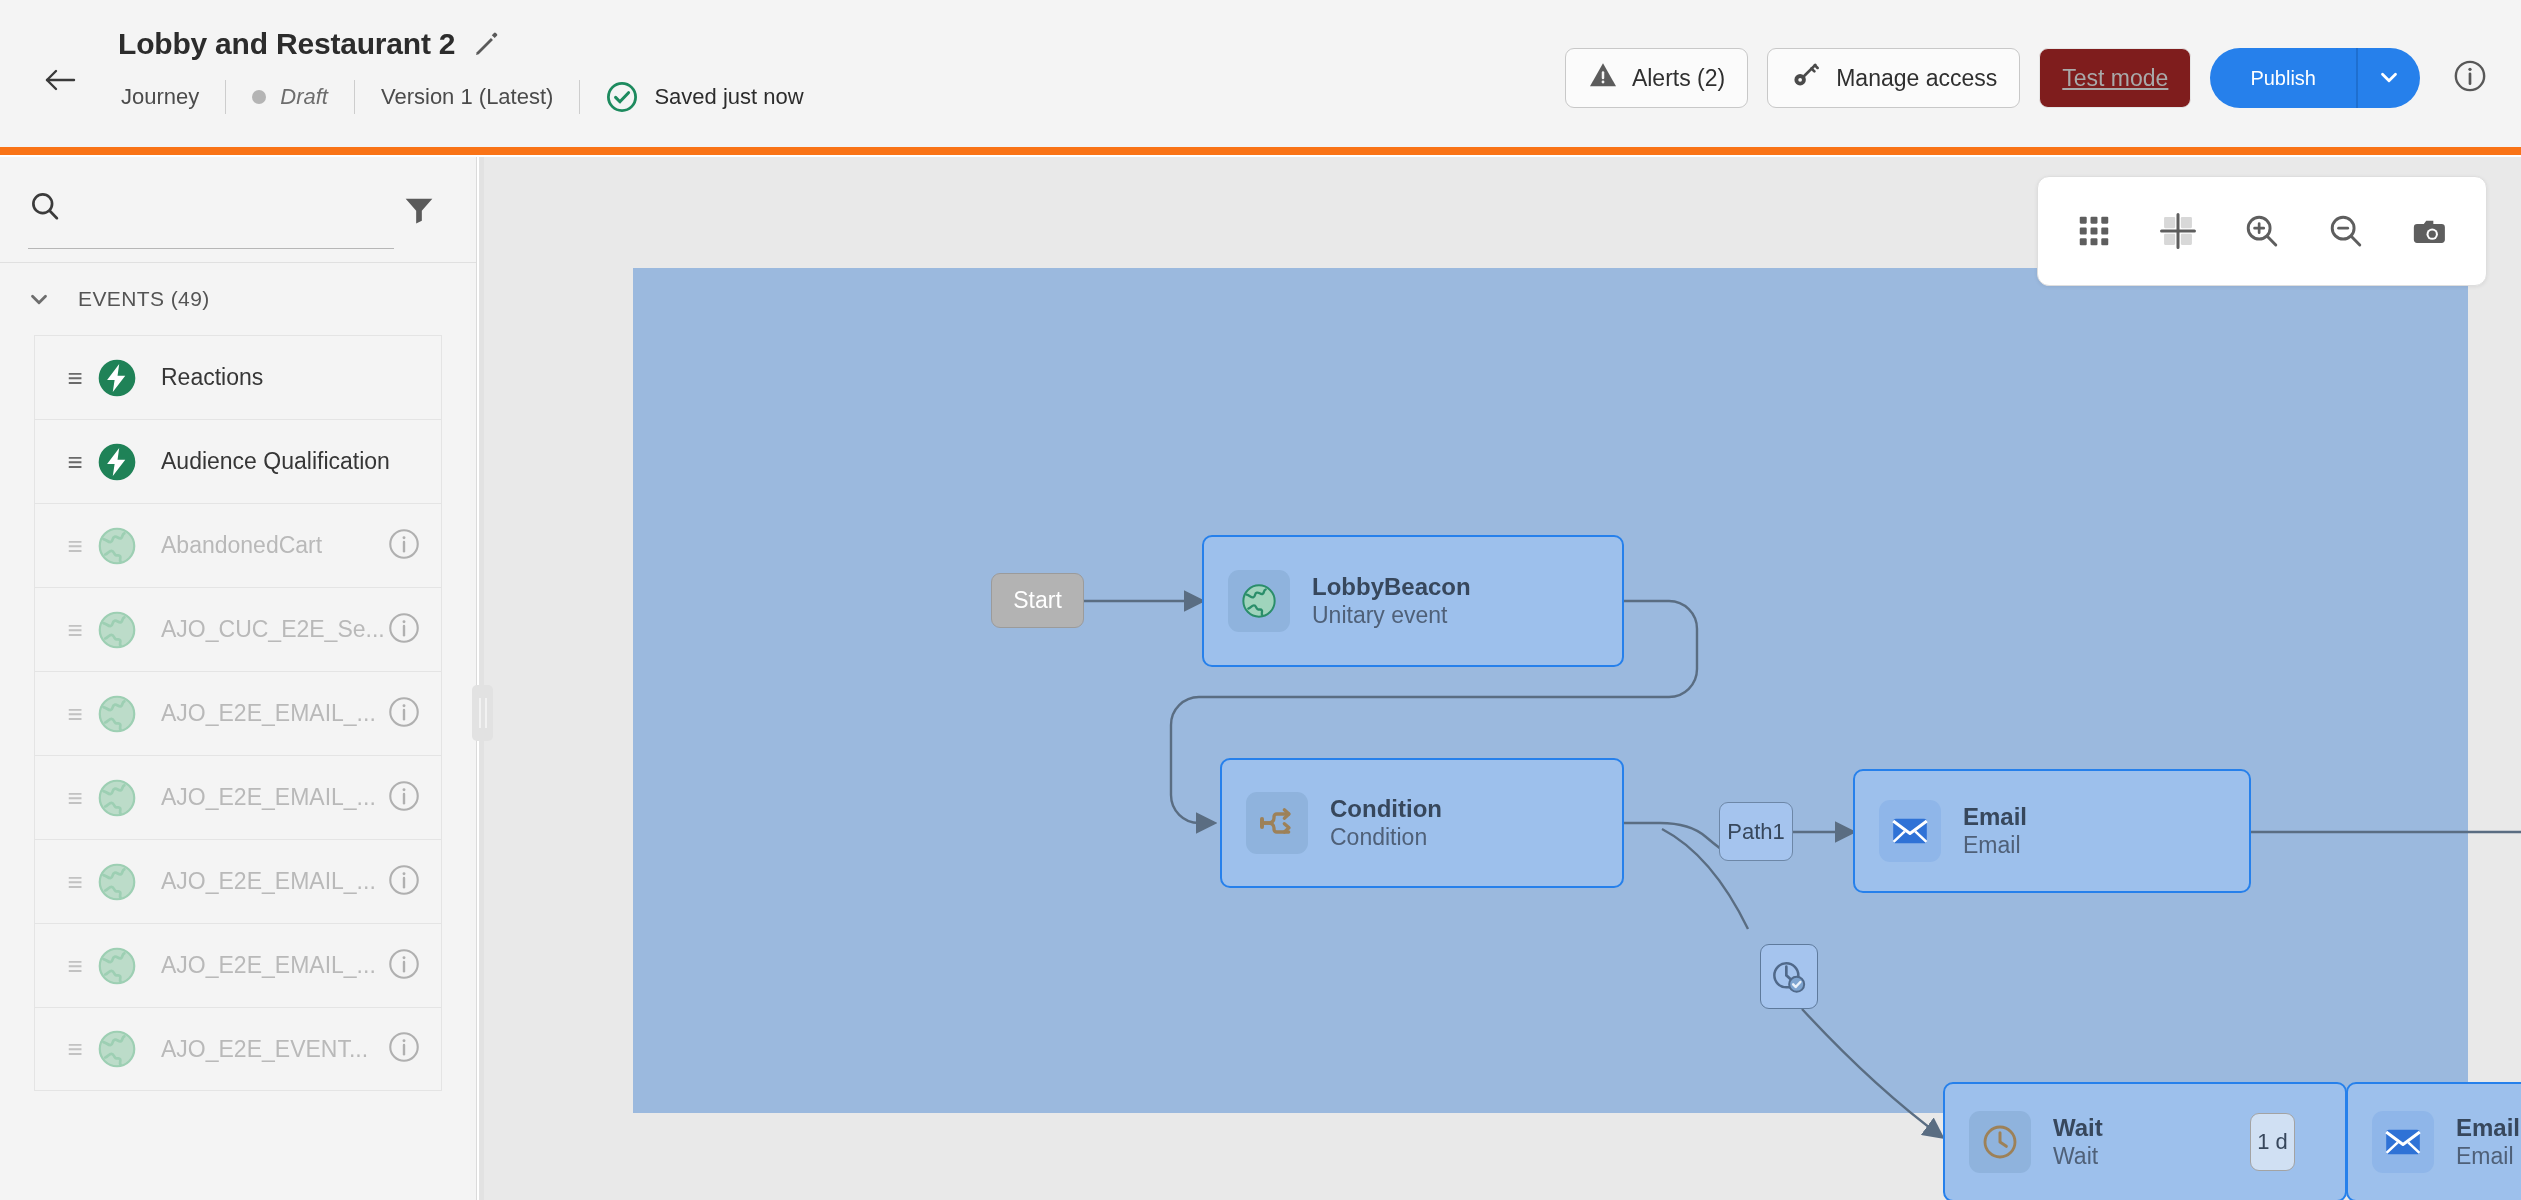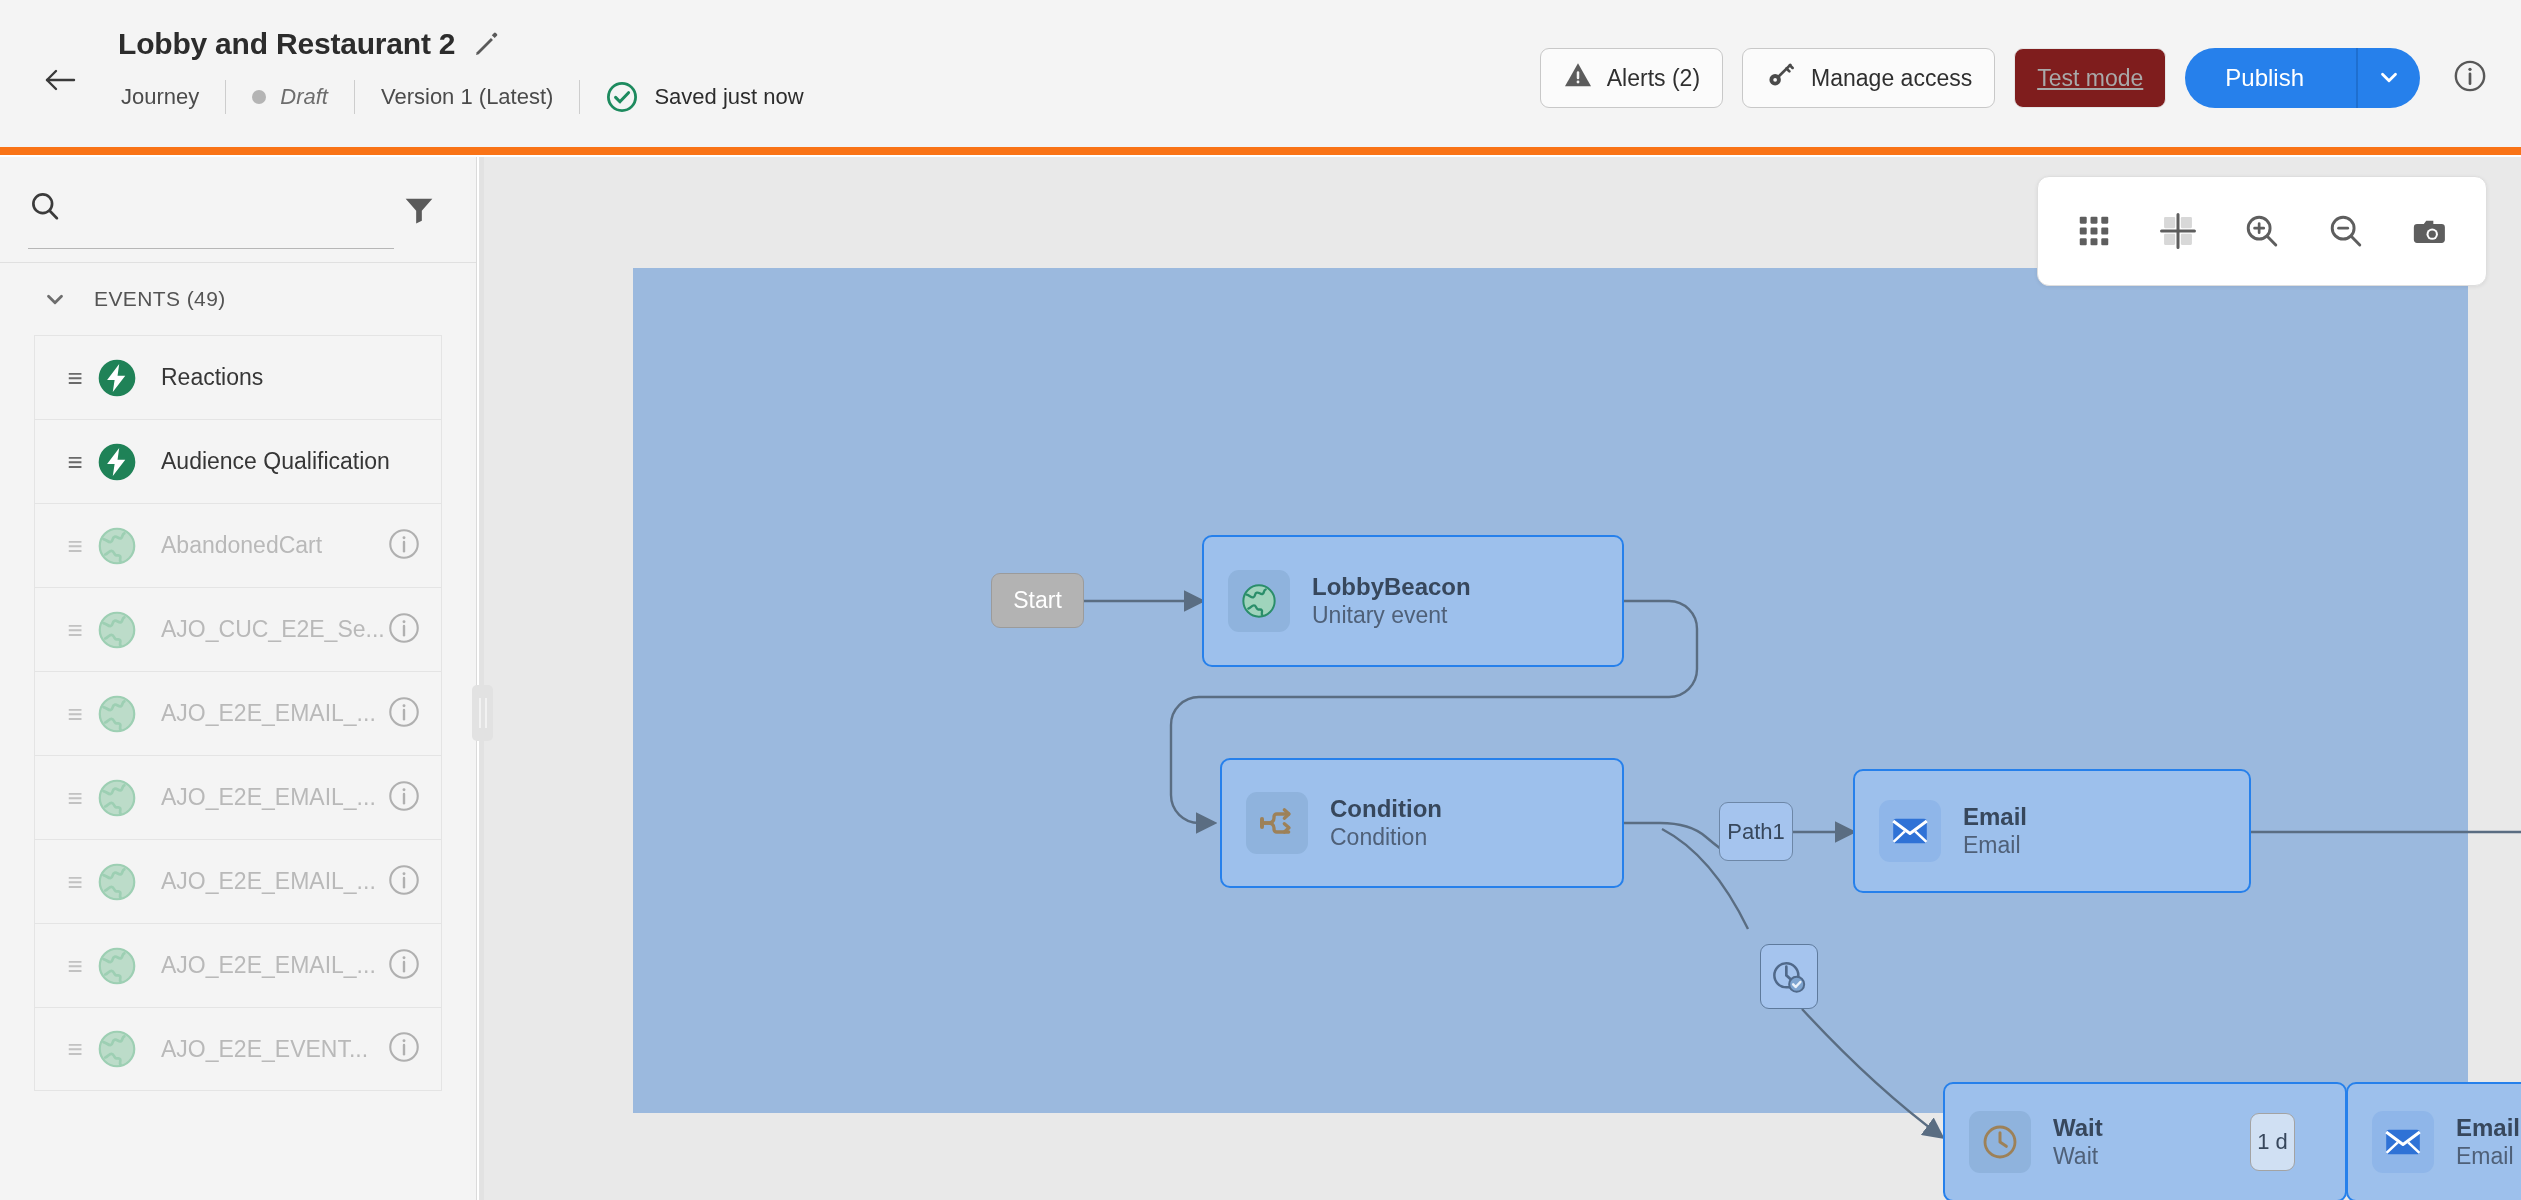--- a/index.html
+++ b/index.html
@@ -60,23 +60,23 @@
     gap: 14px; padding: 0 22px; font-size: 23px; color: #2f2f2f;
     cursor: pointer;
   }
   .hdr-btn.disabled {
     background: #7f1d1d; border-color: #e6e6e6; color: #a9a9a9;
     cursor: default;
     text-decoration: underline;
   }
   #publish-group { display: flex; height: 60px; }
   #publish-btn {
-    background: #2680eb; color: #ffffff; font-size: 24px;
+    background: #2680eb; color: #ffffff; font-size: 20px;
     border: none; border-radius: 30px 0 0 30px;
-    padding: 0 52px 0 40px; display: flex; align-items: center;
+    padding: 0 40px 0 40px; display: flex; align-items: center;
     cursor: pointer; font-weight: 400;
   }
   #publish-caret {
     background: #2680eb; border: none; border-left: 2px solid #1e6fd0;
     border-radius: 0 30px 30px 0; width: 64px;
     display: flex; align-items: center; justify-content: center;
     cursor: pointer;
   }
   #help-icon { margin-left: 14px; cursor: pointer; display:block; }
 
@@ -102,21 +102,21 @@
     padding-left: 52px; outline: none;
     font-family: "Liberation Sans", sans-serif;
   }
   #filter-icon-btn {
     position: absolute; left: 402px; top: 36px;
     cursor: pointer;
   }
 
   .section-header {
     display: flex; align-items: center;
-    height: 72px; padding-left: 42px;
+    height: 72px; padding-left: 26px;
     font-size: 21px; color: #545454; letter-spacing: 0.4px;
     cursor: pointer; background: #f4f4f4;
   }
   .section-header .chev { margin-right: 26px; display: flex; }
 
   #events-list { background: #f4f4f4; }
   .event-row {
     position: relative;
     display: flex; align-items: center;
     height: 84px;

